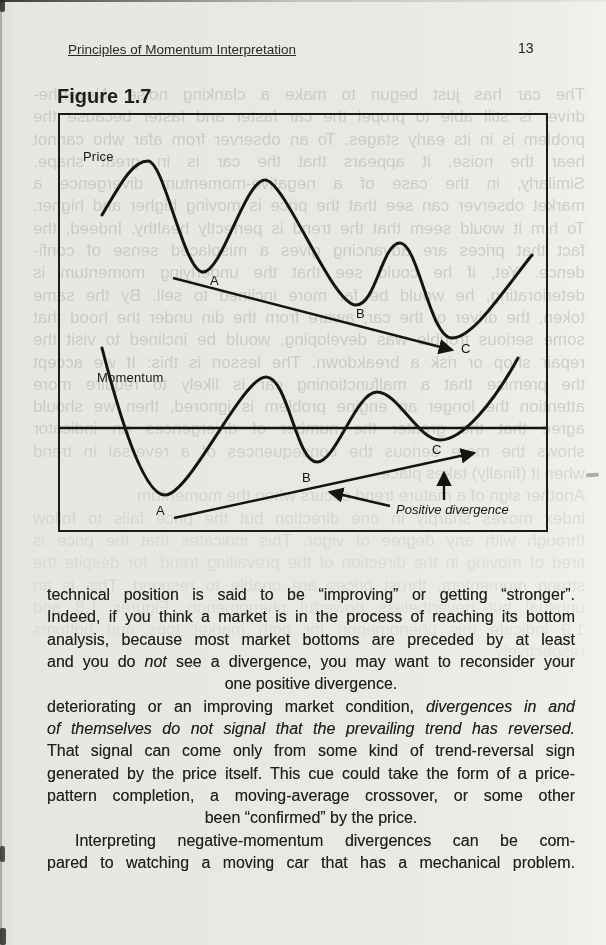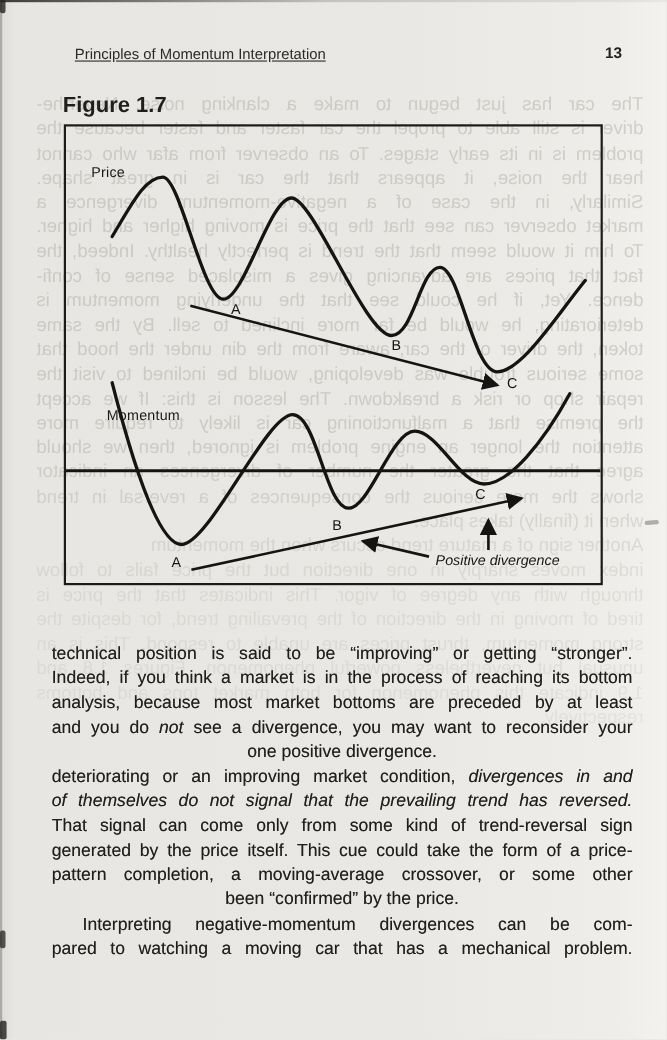--- a/index.html
+++ b/index.html
@@ -30,21 +30,21 @@
     color:#adaba4;opacity:.5;
     font-size:17px;line-height:22.3px;
     z-index:1;
     -webkit-mask-image:linear-gradient(180deg,rgba(0,0,0,.95) 0 55%,rgba(0,0,0,.5) 78%,rgba(0,0,0,.35) 100%);
     mask-image:linear-gradient(180deg,rgba(0,0,0,.95) 0 55%,rgba(0,0,0,.5) 78%,rgba(0,0,0,.35) 100%);
   }
   .bleedline{white-space:nowrap;overflow:hidden;text-align:left;}
   .bleedline.full{text-align:justify;text-align-last:justify;white-space:normal;}
   
   .running-head{position:absolute;left:68px;top:42px;font-size:13.5px;color:#2b2a28;z-index:3;text-decoration:underline;}
-  .page-number{position:absolute;left:518px;top:40px;font-size:14px;font-weight:bold;color:#22211f;z-index:3;margin-left:32px;}
+  .page-number{position:absolute;left:518px;top:40px;font-size:14px;font-weight:normal;color:#22211f;z-index:3;}
   .figure-caption{position:absolute;left:57px;top:85px;font-size:20px;font-weight:bold;color:#201f1d;z-index:3;}
   
   .figure-box{
     position:absolute;left:58px;top:113px;width:490px;height:419px;
     border:2px solid #1c1b19;box-sizing:border-box;z-index:2;
   }
   .figure-box svg{position:absolute;left:0;top:0;}
   .fig-label{position:absolute;font-size:13px;color:#1a1918;z-index:2;letter-spacing:.2px;}
   .pt-label{position:absolute;font-size:13px;color:#161514;z-index:2;}
   .div-label{position:absolute;font-size:13px;font-style:italic;color:#161514;z-index:2;white-space:nowrap;}

